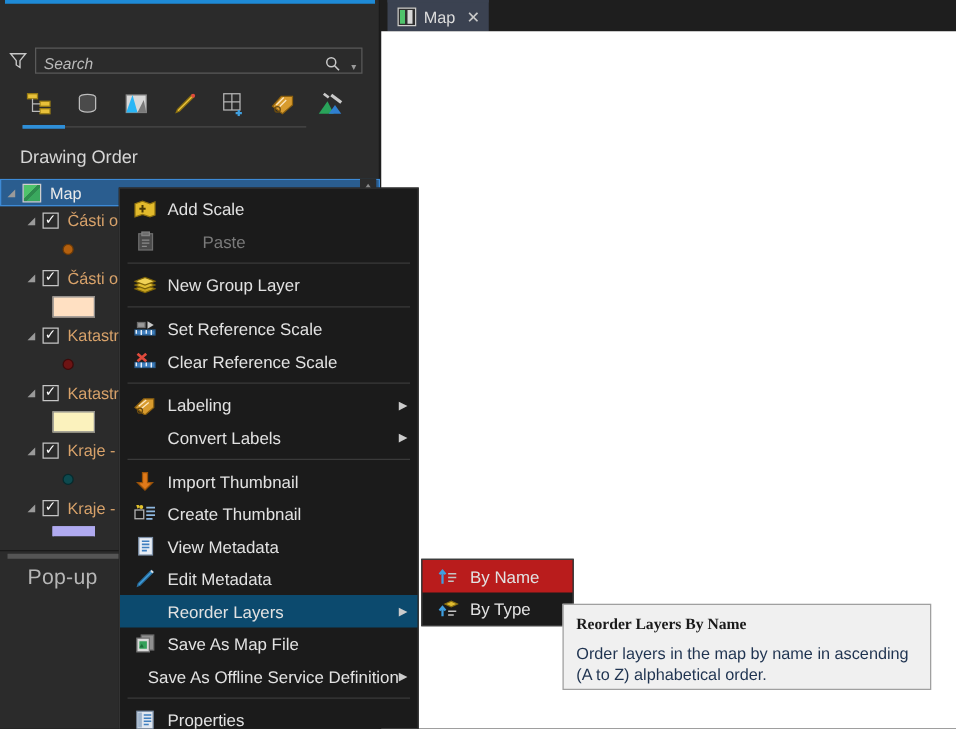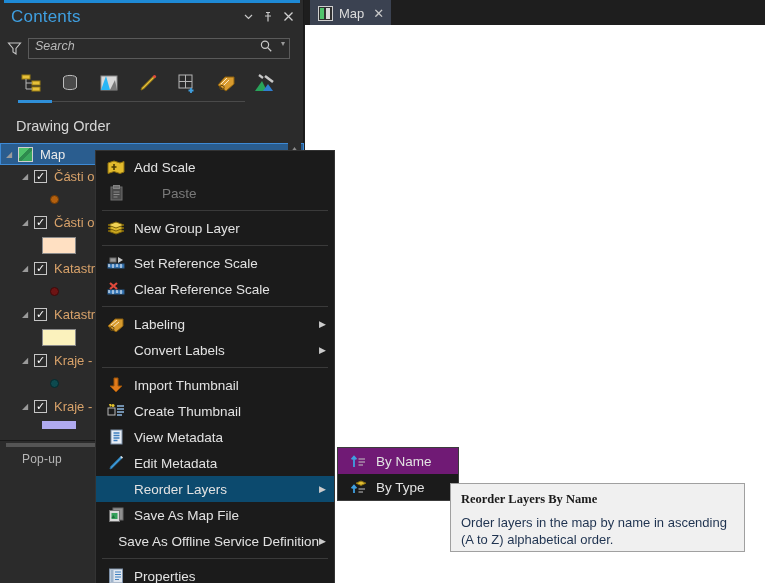--- a/index.html
+++ b/index.html
@@ -55,21 +55,21 @@
   .search-row {
     position: absolute; left: 0; top: 33px; width: 304px; height: 30px;
     display: flex; align-items: center;
   }
   .filter-icon { width: 28px; display:flex; align-items:center; justify-content:center; }
   .search-box {
     position: relative;
     width: 262px; height: 21px;
     background: #2b2b2b;
     border: 1px solid #5a5a5a;
-    display: flex; align-items: flex-start;
+    display: flex; align-items: flex-end;
     box-sizing: border-box;
   }
   .search-box input {
     flex: 1;
     background: transparent;
     border: 0; outline: 0;
     color: #d0d0d0;
     font-family: "Liberation Sans", sans-serif;
     font-size: 12.5px;
     font-style: italic;
@@ -137,21 +137,21 @@
   
   #splitter {
     position: absolute; left: 0; top: 440px; width: 304px; height: 8px;
     background: #2b2b2b; border-top: 1px solid #1a1a1a;
   }
   #splitter .grip { position:absolute; left:6px; top:2px; width:286px; height:4px; background:#555; }
   #popup-pane {
     position: absolute; left: 0; top: 448px; width: 304px; height: 135px;
     background: #2b2b2b; border-right: 1px solid #1a1a1a; box-sizing: border-box;
   }
-  #popup-pane .pane-title { position:absolute; left: 11px; top: 5px; color:#b6b6b6; font-size: 12px; }
+  #popup-pane .pane-title { position:absolute; left: 11px; top: 5px; color:#b6b6b6; font-size: 17px; }
 
   
   #tabstrip {
     position: absolute; left: 304px; top: 0; width: 461px; height: 25px;
     background: #1e1e1e;
   }
   .tab {
     position: absolute; left: 6px; top: 0; height: 25px;
     display: flex; align-items: center; gap: 6px;
     padding: 0 7px 0 8px;
@@ -193,60 +193,40 @@
   .mi .arrow { margin-left: auto; color: #cccccc; font-size: 9px; }
   .msep { height: 1px; background: #3a3a3a; margin: 4px 6px; }
 
   
   #submenu {
     position: absolute; left: 337px; top: 447px; width: 122px;
     background: #1b1b1b; border: 1px solid #3c3c3c;
     padding: 0; box-sizing: border-box; z-index: 60;
   }
   #submenu .mi { height: 26px; font-size: 13.5px; }
-  #submenu .mi.sel { background: #701a75; }
+  #submenu .mi.sel { background: #b91c1c; }
 
   
   #tooltip {
     position: absolute; left: 450px; top: 483px; width: 295px; height: 69px;
     background: #f0f0f0; border: 1px solid #a0a0a0;
     box-sizing: border-box; padding: 8px 10px 0 10px;
     z-index: 70;
   }
   #tooltip .tt-title { color: #1a1a1a; font-size: 12.5px; font-weight: bold; font-family: "Liberation Serif", serif; }
   #tooltip .tt-body { color: #1f3350; font-size: 13px; margin-top: 7px; line-height: 17px; }
 </style>
 </head>
 <body>
 
 <div id="root">
 
   <div id="contents-pane">
     <div class="pane-accent"></div>
 
-    <div class="pane-title-row">
-      <div class="pane-title">Contents</div>
-      <div class="pane-btns">
-        <div class="pane-btn">
-          <svg width="9" height="9" viewBox="0 0 9 9">
-              <path d="M1 3 L4.5 6.5 L8 3" fill="none" stroke="#c8c8c8" stroke-width="1.2"></path>
-            </svg>
-        </div>
-        <div class="pane-btn">
-          <svg width="12" height="12" viewBox="0 0 12 12">
-            <path d="M4 1.5 H8 M6 1.5 V5 M3 5 H9 M6 5 V10.5" fill="none" stroke="#c8c8c8" stroke-width="1.2"></path>
-          </svg>
-        </div>
-        <div class="pane-btn">
-          <svg width="11" height="11" viewBox="0 0 11 11">
-            <path d="M1.5 1.5 L9.5 9.5 M9.5 1.5 L1.5 9.5" fill="none" stroke="#d0d0d0" stroke-width="1.3"></path>
-          </svg>
-        </div>
-      </div>
-    </div>
 
     <div class="search-row">
       <div class="filter-icon">
         <svg width="15" height="15" viewBox="0 0 15 15">
           <path d="M1.5 2 H13.5 L9 7.5 V13 L6 11 V7.5 Z" fill="none" stroke="#c7c7c7" stroke-width="1.1"></path>
         </svg>
       </div>
       <div class="search-box">
         <input type="text" placeholder="Search" style="">
         <div class="search-ico">

